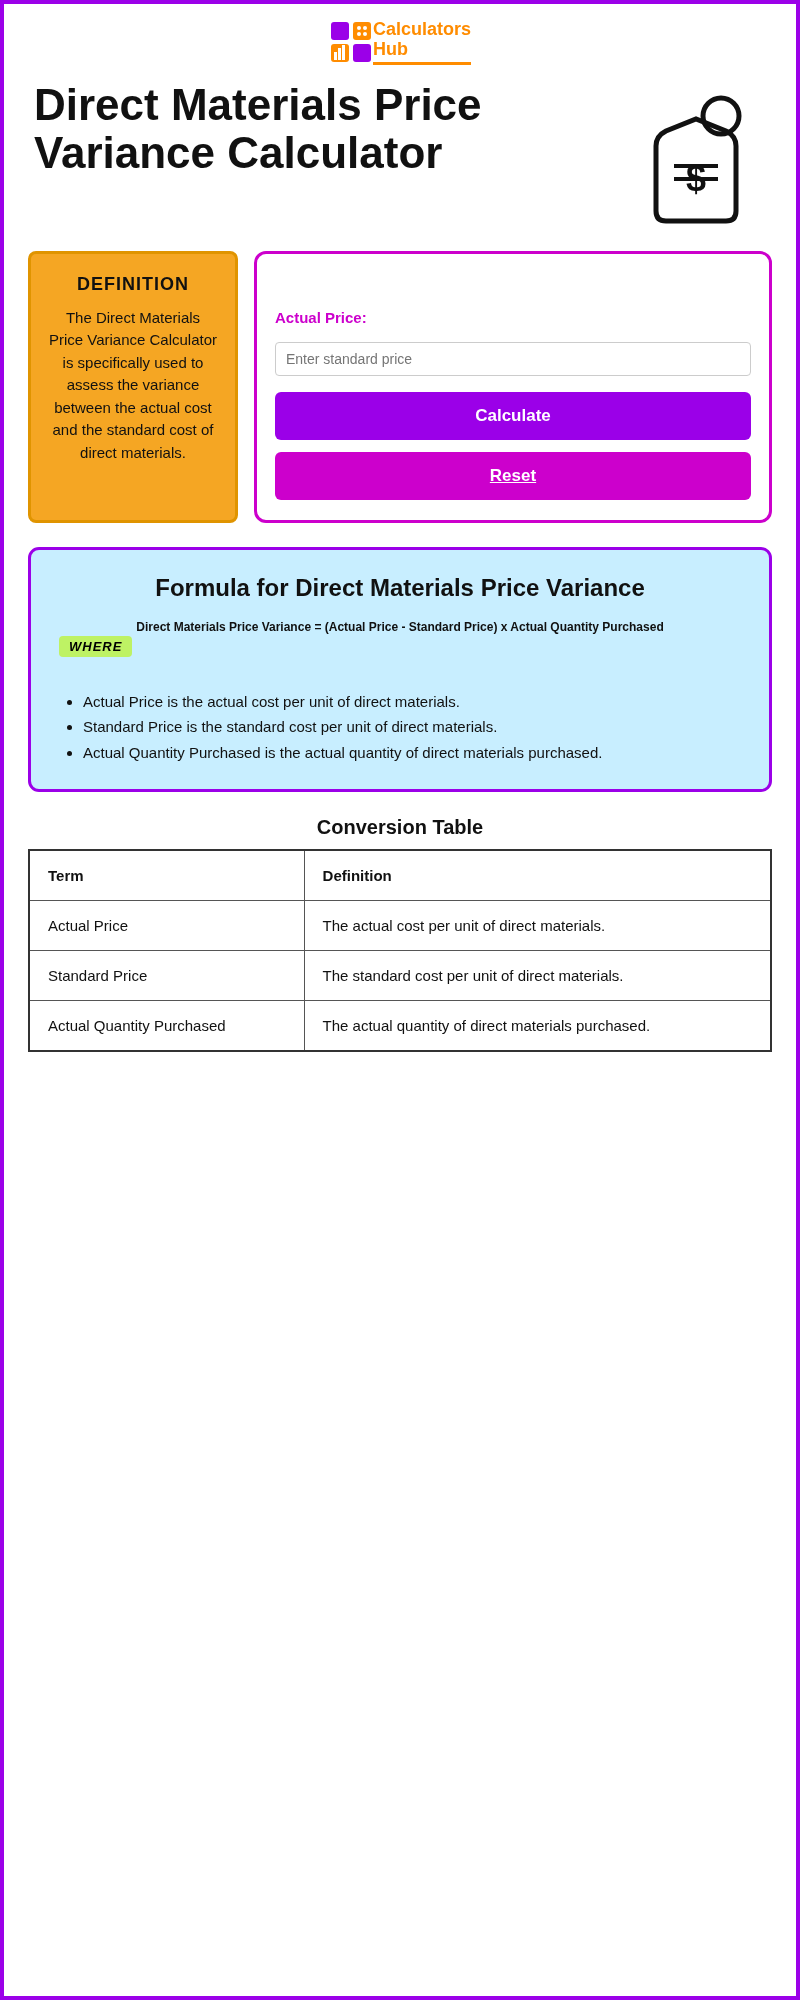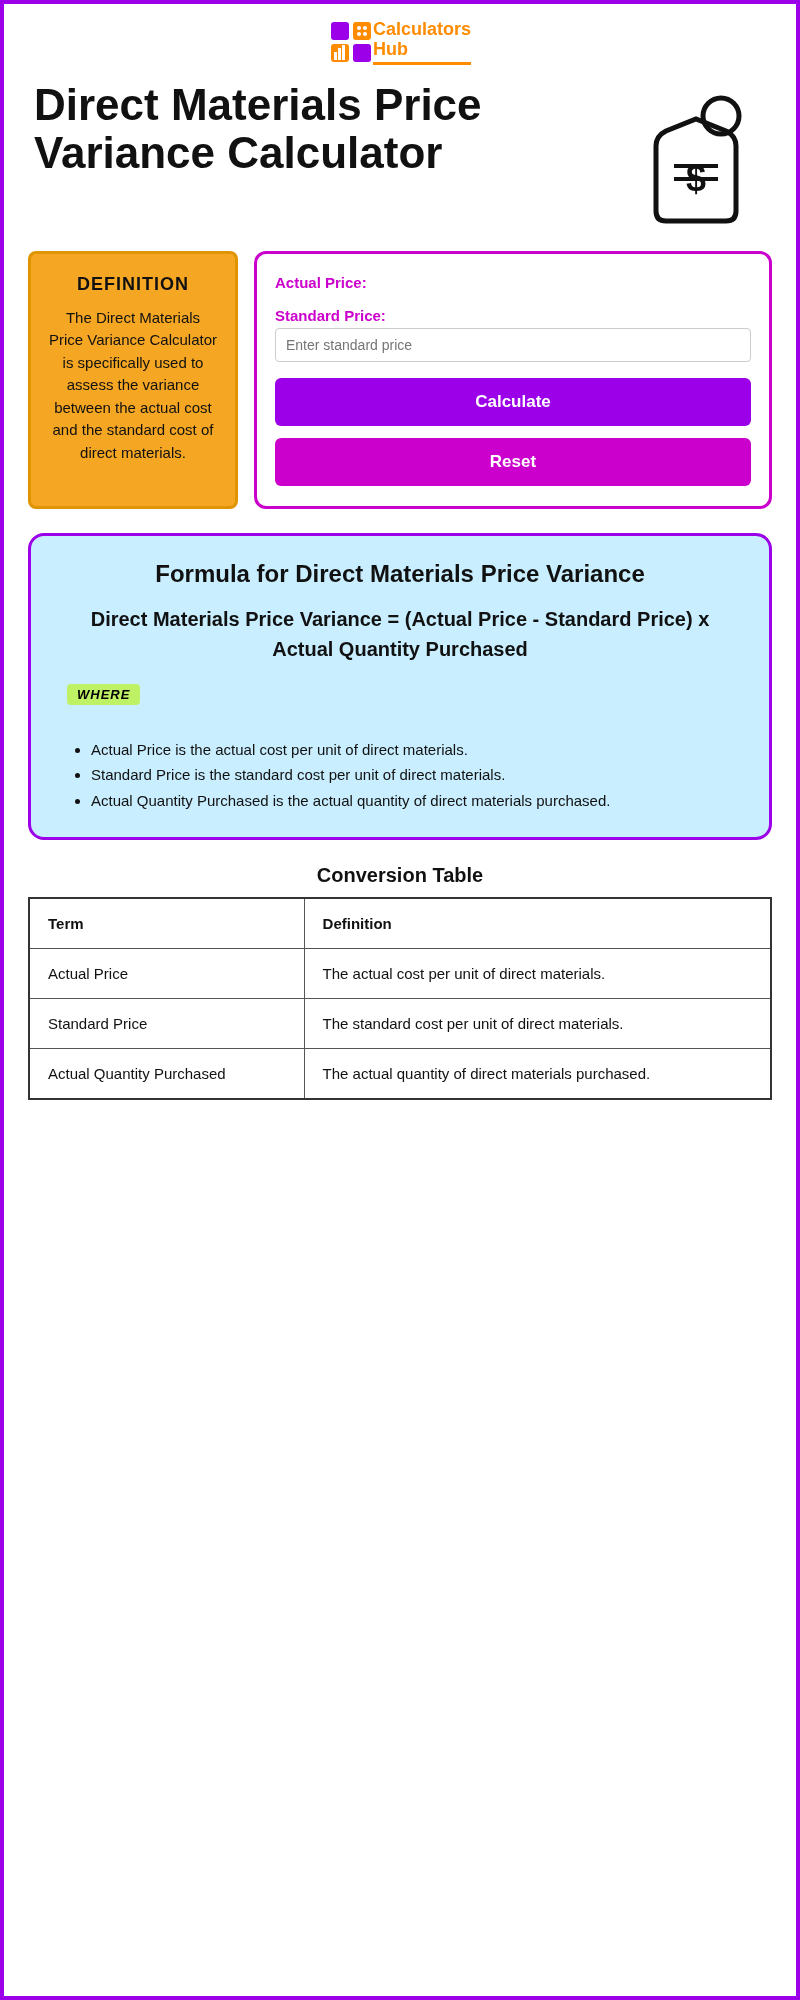--- a/index.html
+++ b/index.html
@@ -98,20 +98,21 @@
       padding: 20px 18px;
       display: flex;
       flex-direction: column;
       gap: 12px;
     }
     .field-label {
       font-size: 15px;
       font-weight: bold;
       color: #cc00cc;
       margin-bottom: 4px;
+      margin-top: 35px;
     }
     .field-input {
       width: 100%;
       border: 1.5px solid #ccc;
       border-radius: 4px;
       padding: 8px 10px;
       font-size: 14px;
       color: #aaa;
       outline: none;
     }
@@ -130,43 +131,43 @@
     .btn-reset {
       background: #cc00cc;
       color: #fff;
       border: none;
       border-radius: 6px;
       padding: 14px;
       font-size: 17px;
       font-weight: bold;
       cursor: pointer;
       width: 100%;
+      text-decoration: underline;
     }
 
     
     .formula-section {
       background: #c8eeff;
       border: 3px solid #9b00e8;
-      border-radius: 16px;
+      border-radius: 11px;
       margin: 0 24px 24px;
-      padding: 24px 36px;
+      padding: 24px 28px;
     }
     .formula-title {
       font-size: 24px;
       font-weight: 900;
       color: #111;
       text-align: center;
       margin-bottom: 16px;
     }
     .formula-equation {
-      font-size: 20px;
+      font-size: 12px;
       font-weight: bold;
       color: #111;
       text-align: center;
-      margin-bottom: 20px;
       line-height: 1.5;
     }
     .where-badge {
       display: inline-block;
       background: #bef264;
       color: #000;
       font-style: italic;
       font-weight: 900;
       font-size: 13px;
       padding: 3px 10px;
@@ -261,21 +262,20 @@
   <div class="definition-box">
     <div class="def-title">DEFINITION</div>
     <div class="def-text">The Direct Materials Price Variance Calculator is specifically used to assess the variance between the actual cost and the standard cost of direct materials.</div>
   </div>
 
   <div class="calculator-box">
     <div>
       <div class="field-label">Actual Price:</div>
     </div>
     <div>
-      <div class="field-label">Standard Price:</div>
       <input class="field-input" type="text" placeholder="Enter standard price" style="">
     </div>
     <button class="btn-calculate">Calculate</button>
     <button class="btn-reset">Reset</button>
   </div>
 </div>
 
 <div class="formula-section">
   <div class="formula-title">Formula for Direct Materials Price Variance</div>
   <div class="formula-equation">Direct Materials Price Variance = (Actual Price - Standard Price) x Actual Quantity Purchased</div>

